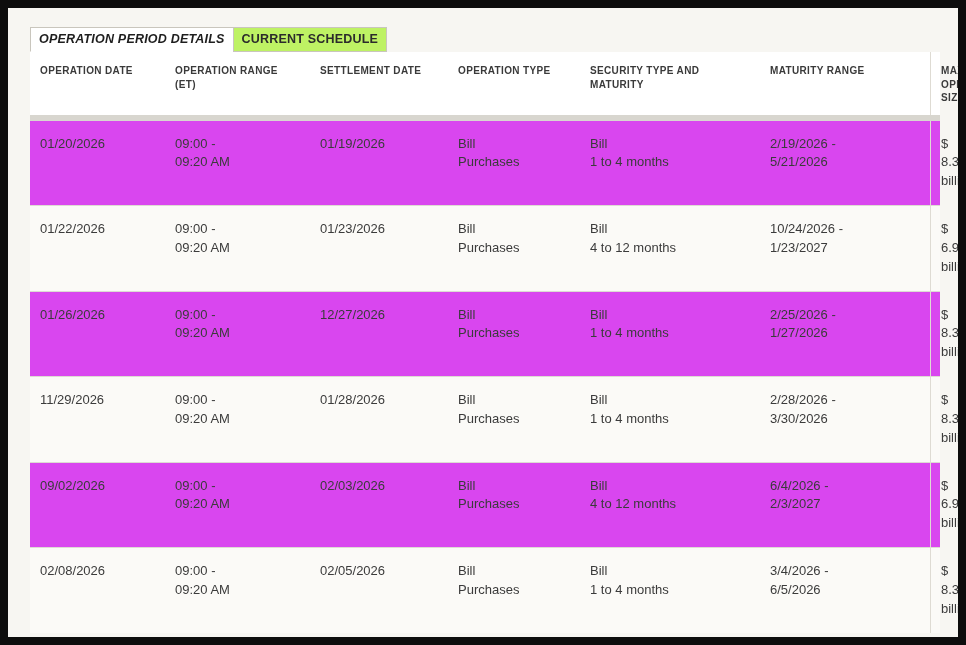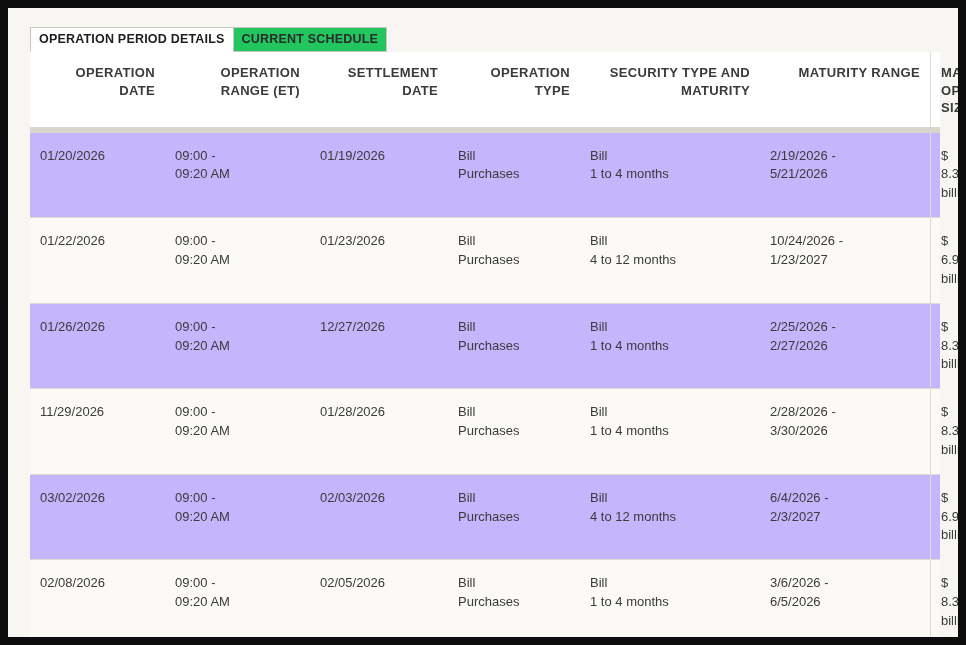--- a/index.html
+++ b/index.html
@@ -36,56 +36,57 @@
     height: 26px;
     margin-bottom: 0;
   }
   .tab {
     font-size: 12.5px;
     font-weight: bold;
     letter-spacing: 0.2px;
     color: #2b2b2b;
     padding: 4px 8px 5px 8px;
     border: 1px solid #c9c6bd;
-    background: #22c55e;
+    background: #bef264;
     margin-right: -1px;
     cursor: pointer;
     white-space: nowrap;
   }
   .tab.active {
     background: #ffffff;
     border-bottom: 1px solid #ffffff;
     color: #1e1e1e;
+    font-style: italic;
   }
   table {
     border-collapse: collapse;
     width: 100%;
     table-layout: fixed;
     background: #faf9f6;
   }
   thead th {
-    text-align: right;
-    font-size: 13px;
+    text-align: left;
+    font-size: 10px;
     font-weight: bold;
     letter-spacing: 0.35px;
     color: #3a3a3a;
     padding: 12px 10px 10px 10px;
     vertical-align: top;
     background: #ffffff;
     border-bottom: 6px solid #d8d6cf;
     line-height: 1.35;
   }
   tbody td {
     font-size: 13px;
     color: #3b3b3b;
     padding: 14px 10px 14px 10px;
     vertical-align: top;
     border-bottom: 1px solid #dedbd3;
     line-height: 1.45;
-    background: #c4b5fd;
+    background: #d946ef;
   }
   tbody tr:nth-child(even) td {
     background: #fbfaf7;
   }
   tbody tr:last-child td {
     border-bottom: none;
   }
   td .l2 { display: block; }
   .col-1 { width: 115px; }
   .col-2 { width: 125px; }
@@ -197,21 +198,21 @@
           <td class="col-4">
             <span>Bill</span>
             <span class="l2">Purchases</span>
           </td>
           <td class="col-5">
             <span>Bill</span>
             <span class="l2">1 to 4 months</span>
           </td>
           <td class="col-6">
             <span>2/25/2026 -</span>
-            <span class="l2">2/27/2026</span>
+            <span class="l2">1/27/2026</span>
           </td>
           <td class="col-7">$ 8.304 billion</td>
         </tr>
         <tr>
           <td class="col-1">11/29/2026</td>
           <td class="col-2">
             <span>09:00 -</span>
             <span class="l2">09:20 AM</span>
           </td>
           <td class="col-3">01/28/2026</td>
@@ -223,21 +224,21 @@
             <span>Bill</span>
             <span class="l2">1 to 4 months</span>
           </td>
           <td class="col-6">
             <span>2/28/2026 -</span>
             <span class="l2">3/30/2026</span>
           </td>
           <td class="col-7">$ 8.304 billion</td>
         </tr>
         <tr>
-          <td class="col-1">03/02/2026</td>
+          <td class="col-1">09/02/2026</td>
           <td class="col-2">
             <span>09:00 -</span>
             <span class="l2">09:20 AM</span>
           </td>
           <td class="col-3">02/03/2026</td>
           <td class="col-4">
             <span>Bill</span>
             <span class="l2">Purchases</span>
           </td>
           <td class="col-5">
@@ -259,21 +260,21 @@
           <td class="col-3">02/05/2026</td>
           <td class="col-4">
             <span>Bill</span>
             <span class="l2">Purchases</span>
           </td>
           <td class="col-5">
             <span>Bill</span>
             <span class="l2">1 to 4 months</span>
           </td>
           <td class="col-6">
-            <span>3/6/2026 -</span>
+            <span>3/4/2026 -</span>
             <span class="l2">6/5/2026</span>
           </td>
           <td class="col-7">$ 8.304 billion</td>
         </tr>
 
       </tbody>
     </table>
 
   </div>
 </div>

